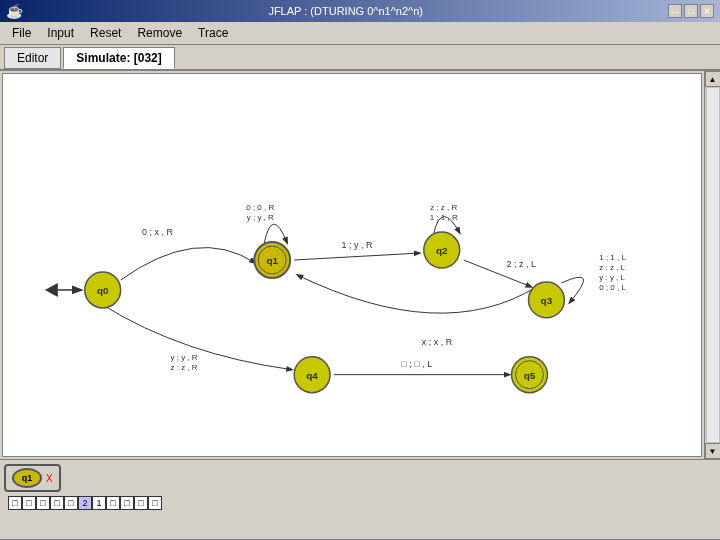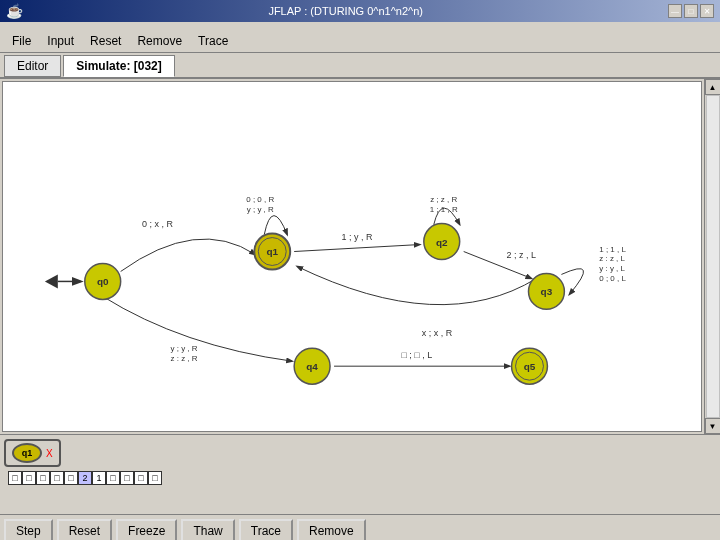--- a/index.html
+++ b/index.html
@@ -41,21 +41,20 @@
       cursor: pointer;
     }
 
     
     #menu-bar {
       background: #d4d0c8;
       display: flex;
       gap: 0;
       padding: 2px 4px;
       border-bottom: 1px solid #808080;
-      margin-top: 8px;
     }
     .menu-item {
       padding: 2px 8px;
       cursor: pointer;
       font-size: 12px;
     }
 
     
     #tab-bar {
       background: #d4d0c8;
@@ -304,27 +303,19 @@
       <div class="tape-cell">□</div>
       <div class="tape-cell highlight">2</div>
       <div class="tape-cell">1</div>
       <div class="tape-cell">□</div>
       <div class="tape-cell">□</div>
       <div class="tape-cell">□</div>
       <div class="tape-cell">□</div>
     </div>
   </div>
 
-  <div id="bottom-buttons">
-    <button class="action-btn">Step</button>
-    <button class="action-btn">Reset</button>
-    <button class="action-btn">Freeze</button>
-    <button class="action-btn">Thaw</button>
-    <button class="action-btn">Trace</button>
-    <button class="action-btn">Remove</button>
-  </div>
 </div>
 
 <div id="status-bar">
   
   
   
 </div>
 
 </body></html>

